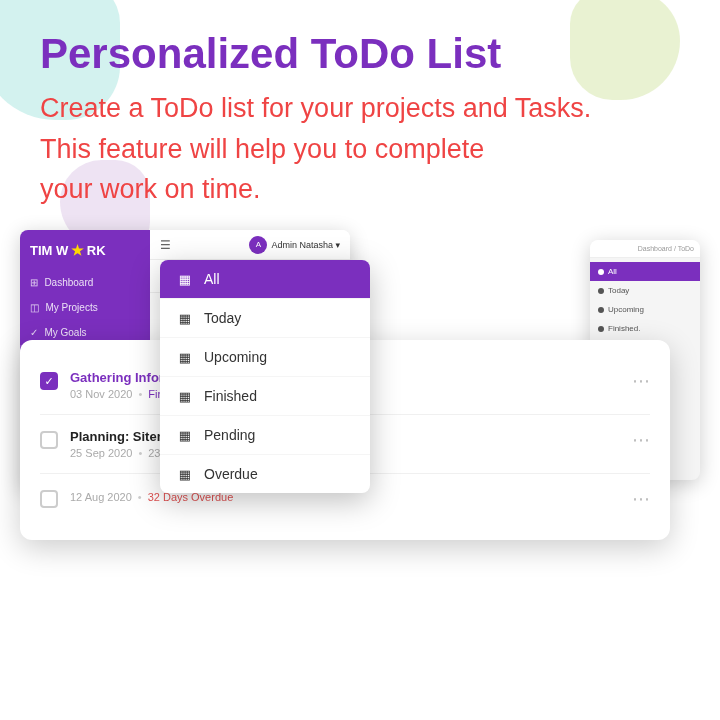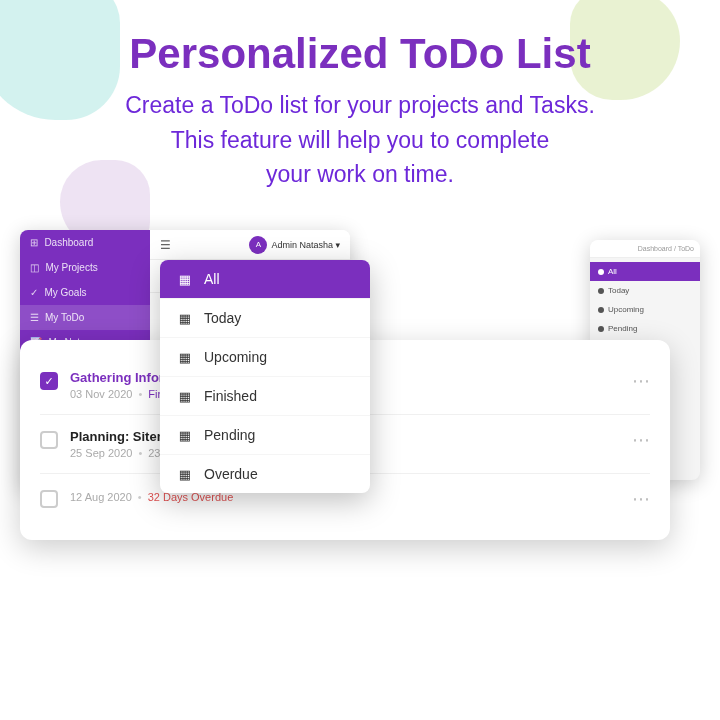--- a/index.html
+++ b/index.html
@@ -33,34 +33,33 @@
     .blob-pink {
       width: 90px; height: 90px;
       background: #d4b8e0;
       top: 160px; left: 60px;
       border-radius: 60% 50% 40% 70%;
       opacity: 0.4;
     }
 
     
     .hero-section {
-      text-align: center;
       padding: 30px 40px 20px;
       position: relative;
       z-index: 2;
     }
     .hero-title {
       font-size: 42px;
       font-weight: bold;
       color: #7b2fbe;
       margin-bottom: 10px;
     }
     .hero-subtitle {
-      font-size: 23px;
-      color: #6d28d9;
+      font-size: 27px;
+      color: #ef4444;
       line-height: 1.5;
     }
 
     
     .ui-area {
       position: absolute;
       top: 230px;
       left: 20px;
       right: 20px;
       bottom: 15px;
@@ -339,20 +338,23 @@
     This feature will help you to complete<br>
     your work on time.
   </div>
 </div>
 
 <div class="ui-area">
 
   <div class="bg-window">
 
     <div class="sidebar">
+      <div class="sidebar-logo">
+        TIM W<span class="star-icon">★</span>RK
+      </div>
       <div class="sidebar-item">
         <span class="sidebar-item-icon">⊞</span>
         <span>Dashboard</span>
       </div>
       <div class="sidebar-item">
         <span class="sidebar-item-icon">◫</span>
         <span>My Projects</span>
       </div>
       <div class="sidebar-item">
         <span class="sidebar-item-icon">✓</span>
@@ -459,20 +461,24 @@
         <span class="right-dot"></span>
         <span>All</span>
       </div>
       <div class="right-menu-item">
         <span class="right-dot"></span>
         <span>Today</span>
       </div>
       <div class="right-menu-item">
         <span class="right-dot"></span>
         <span>Upcoming</span>
+      </div>
+      <div class="right-menu-item">
+        <span class="right-dot"></span>
+        <span>Finished.</span>
       </div>
       <div class="right-menu-item">
         <span class="right-dot"></span>
         <span>Pending</span>
       </div>
       <div class="right-menu-item">
         <span class="right-dot"></span>
         <span>Overdue</span>
       </div>
     </div>

